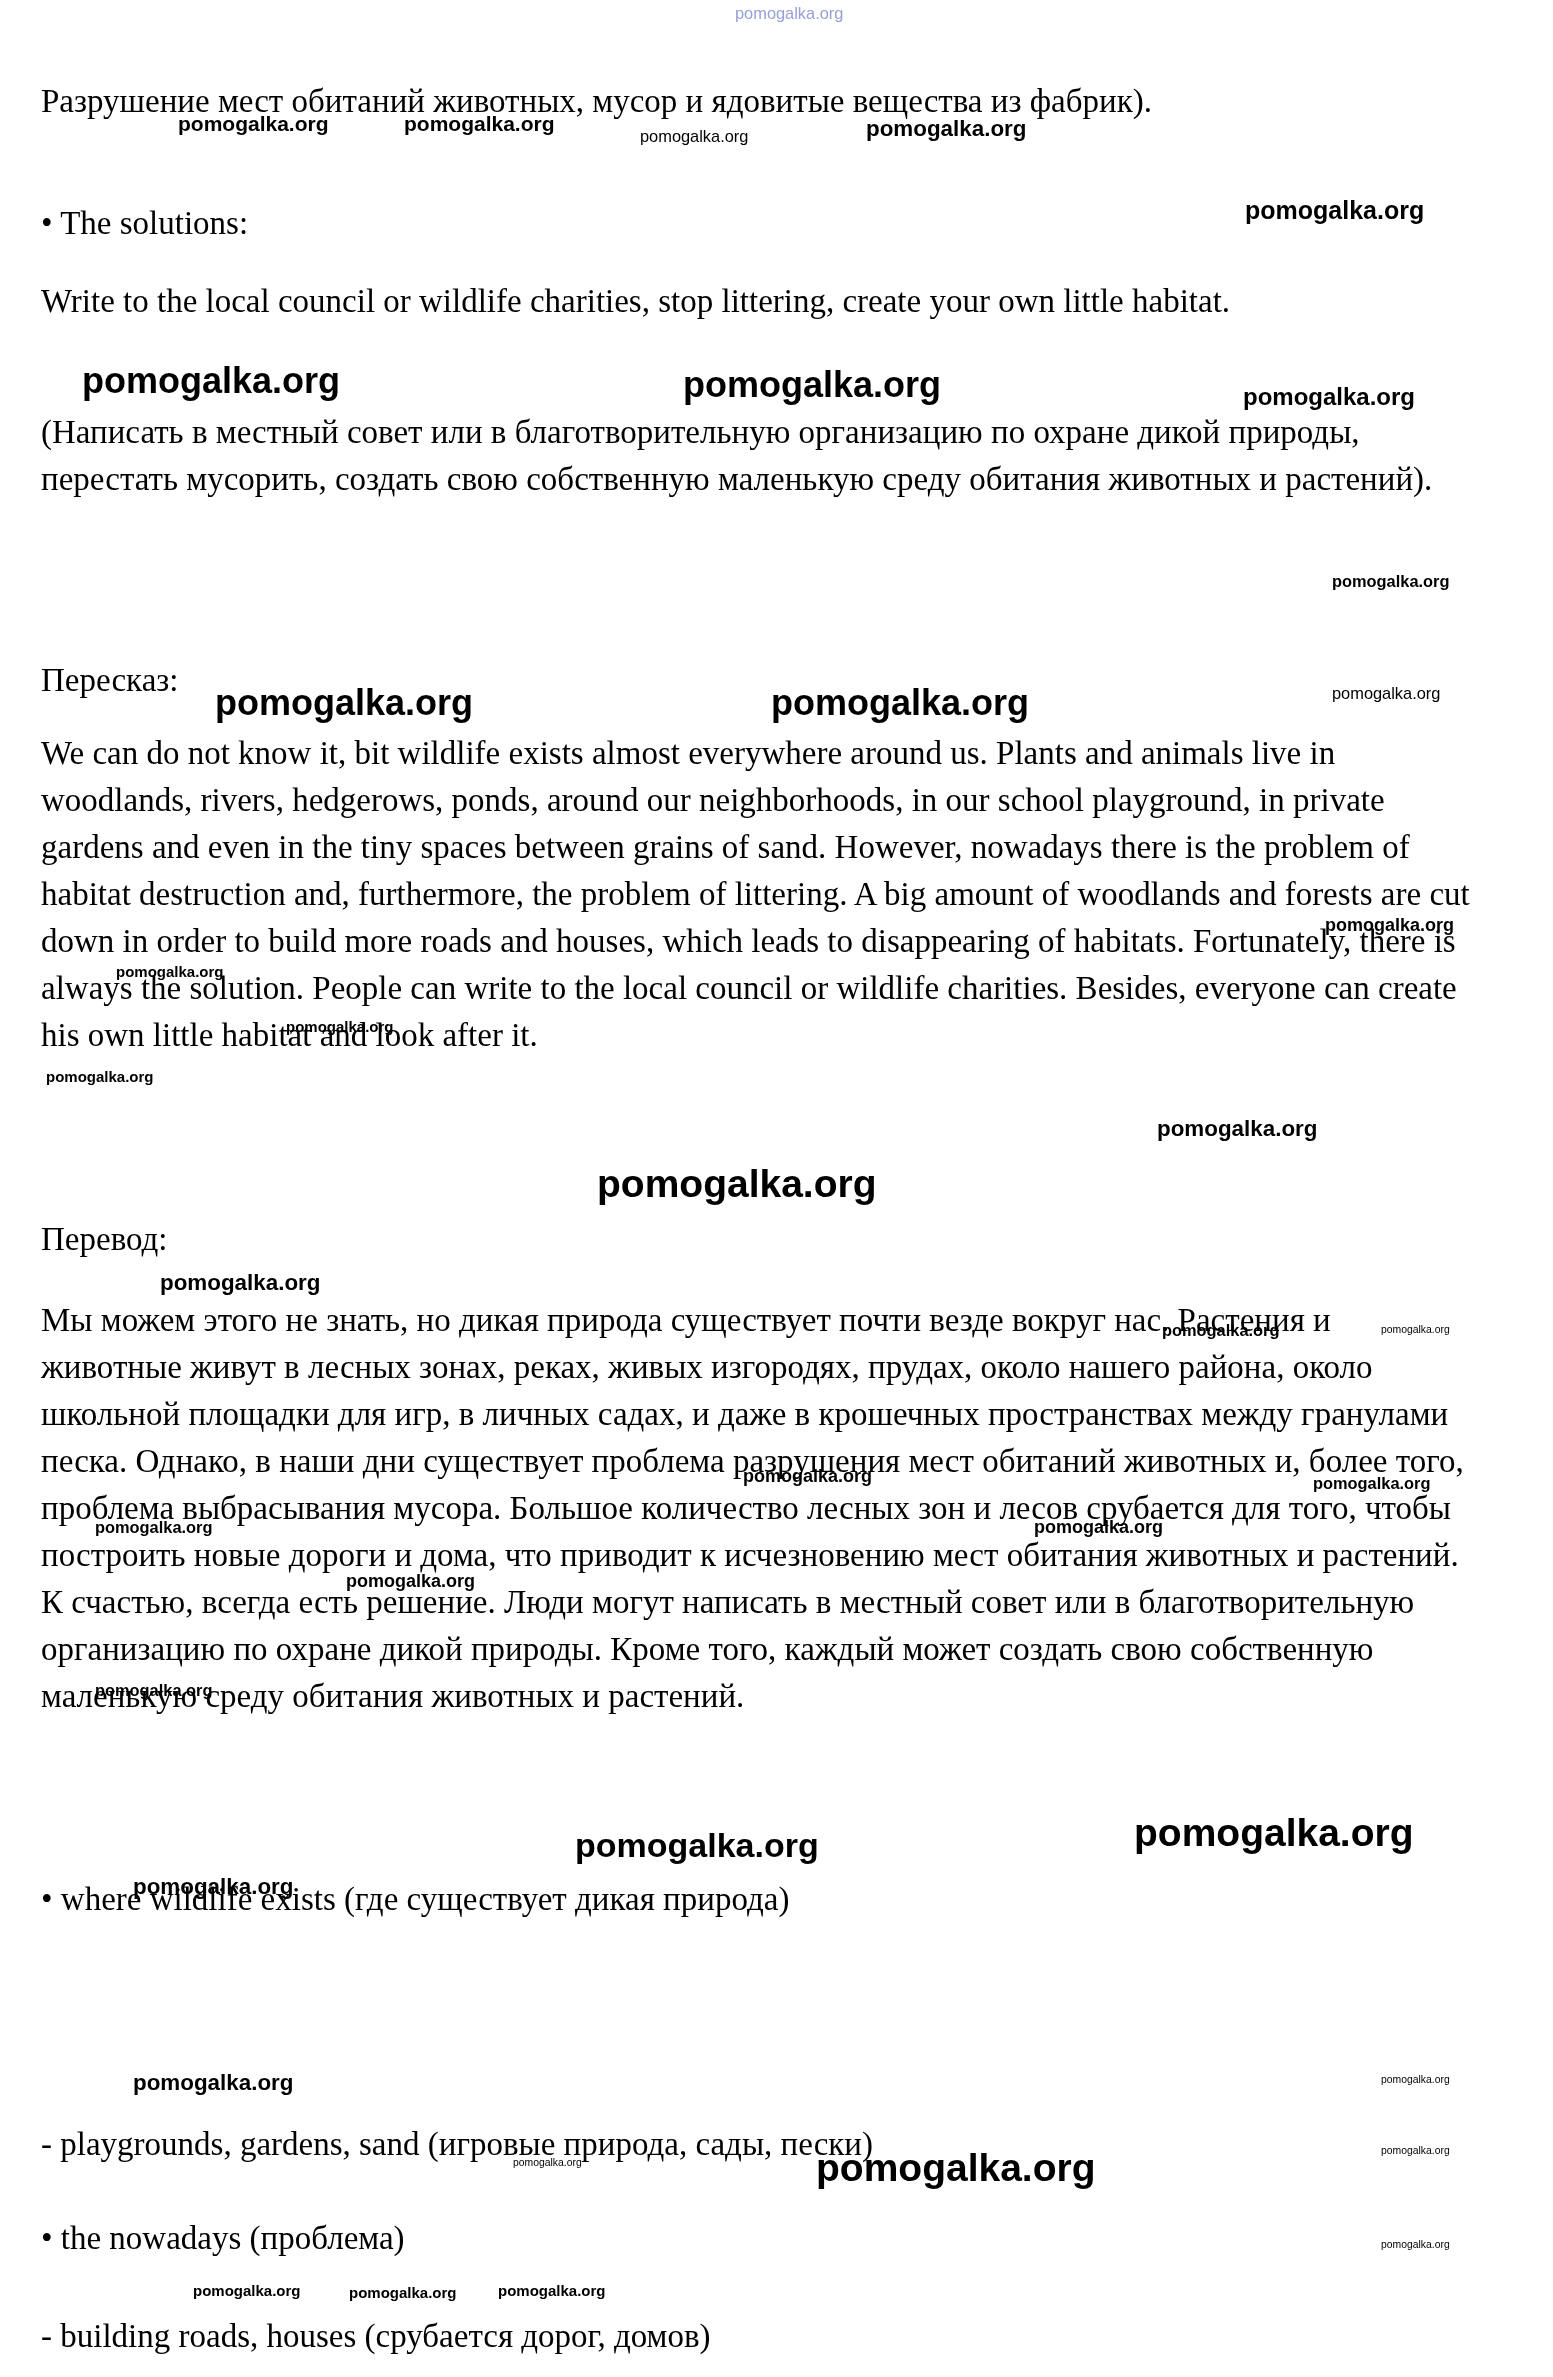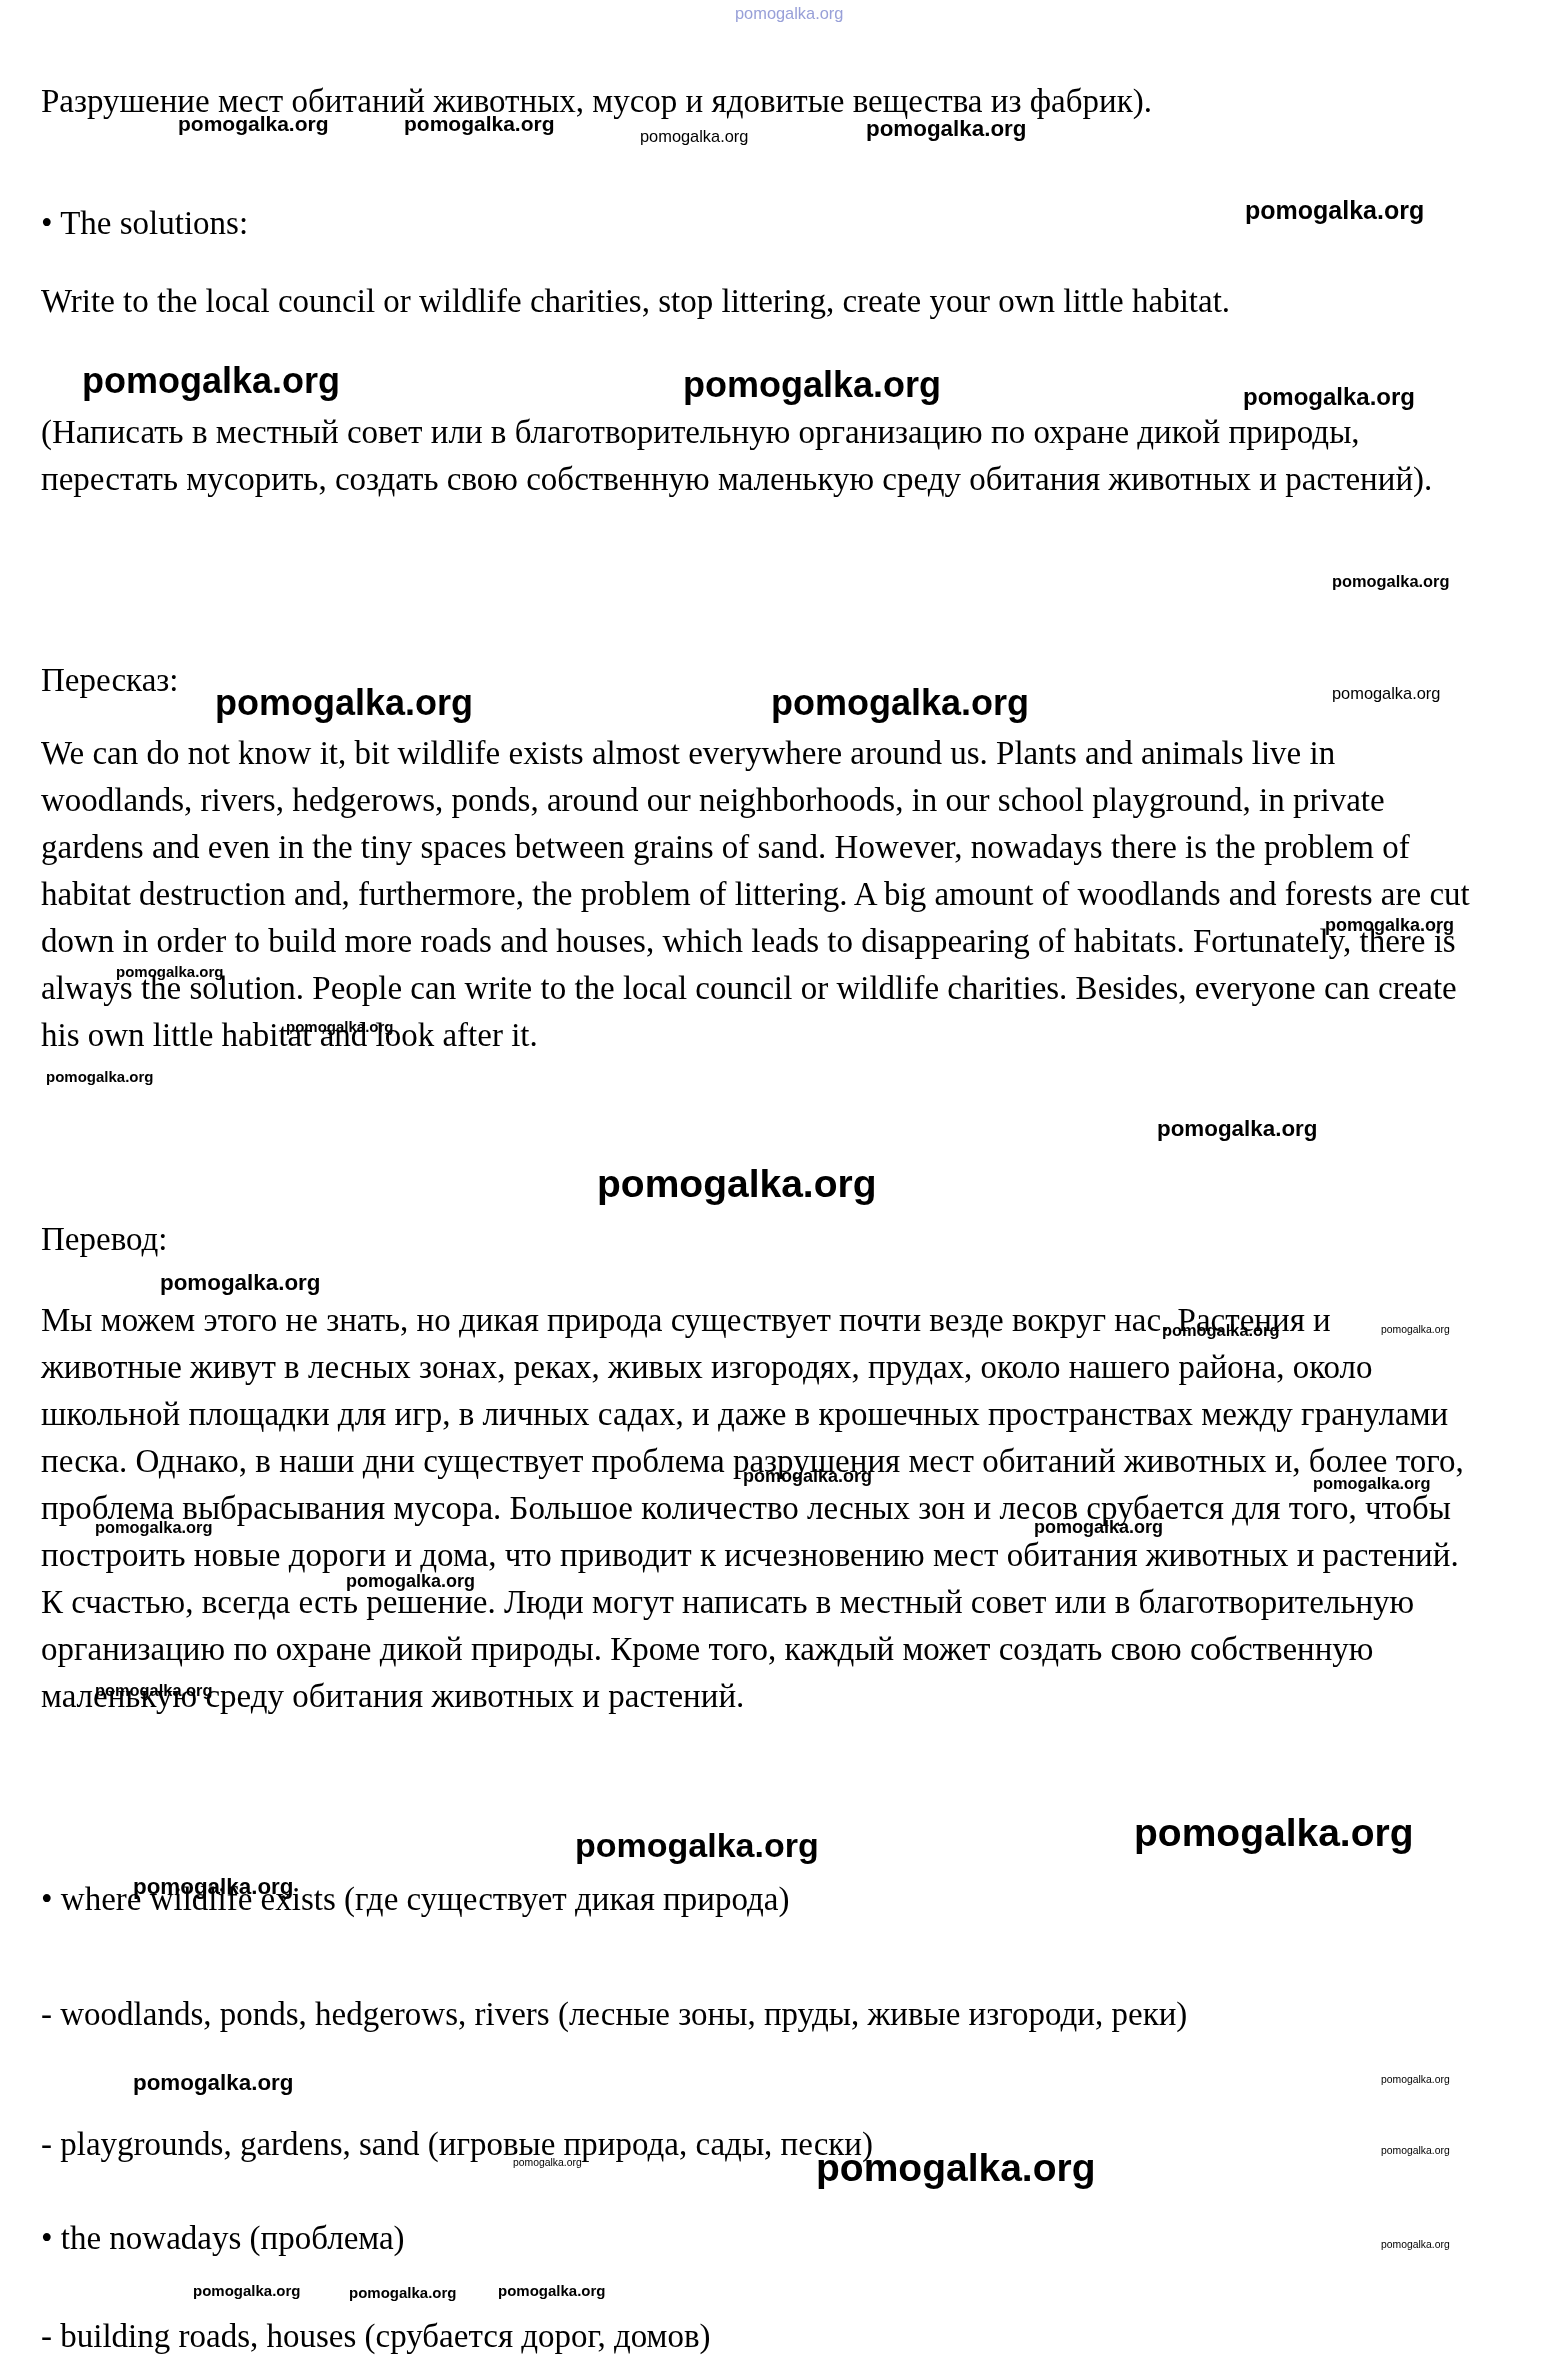--- a/index.html
+++ b/index.html
@@ -90,21 +90,20 @@
   <span class="wm b" style="left:95px;top:1519px;font-size:16.4px">pomogalka.org</span>
   <span class="wm b" style="left:1034px;top:1518px;font-size:18px">pomogalka.org</span>
   <span class="wm b" style="left:346px;top:1572px;font-size:18px">pomogalka.org</span>
   <span class="wm b" style="left:95px;top:1682px;font-size:16.4px">pomogalka.org</span>
 
   <span class="wm b" style="left:575px;top:1828px;font-size:34px">pomogalka.org</span>
   <span class="wm b" style="left:1134px;top:1813px;font-size:39px">pomogalka.org</span>
   <span class="wm b" style="left:133px;top:1876px;font-size:22.4px">pomogalka.org</span>
 
   <p class="para" style="top:1876px">• where wildlife exists (где существует дикая природа)</p>
-  <p class="para" style="top:1991px">- woodlands, ponds, hedgerows, rivers (лесные зоны, пруды, живые изгороди, реки)</p>
 
   <span class="wm b" style="left:133px;top:2072px;font-size:22.4px">pomogalka.org</span>
   <span class="wm" style="left:1381px;top:2075px;font-size:10.4px">pomogalka.org</span>
 
   <p class="para" style="top:2121px">- playgrounds, gardens, sand (игровые природа, сады, пески)</p>
 
   <span class="wm" style="left:513px;top:2158px;font-size:10.4px">pomogalka.org</span>
   <span class="wm b" style="left:816px;top:2148px;font-size:39px">pomogalka.org</span>
   <span class="wm" style="left:1381px;top:2146px;font-size:10.4px">pomogalka.org</span>
 

